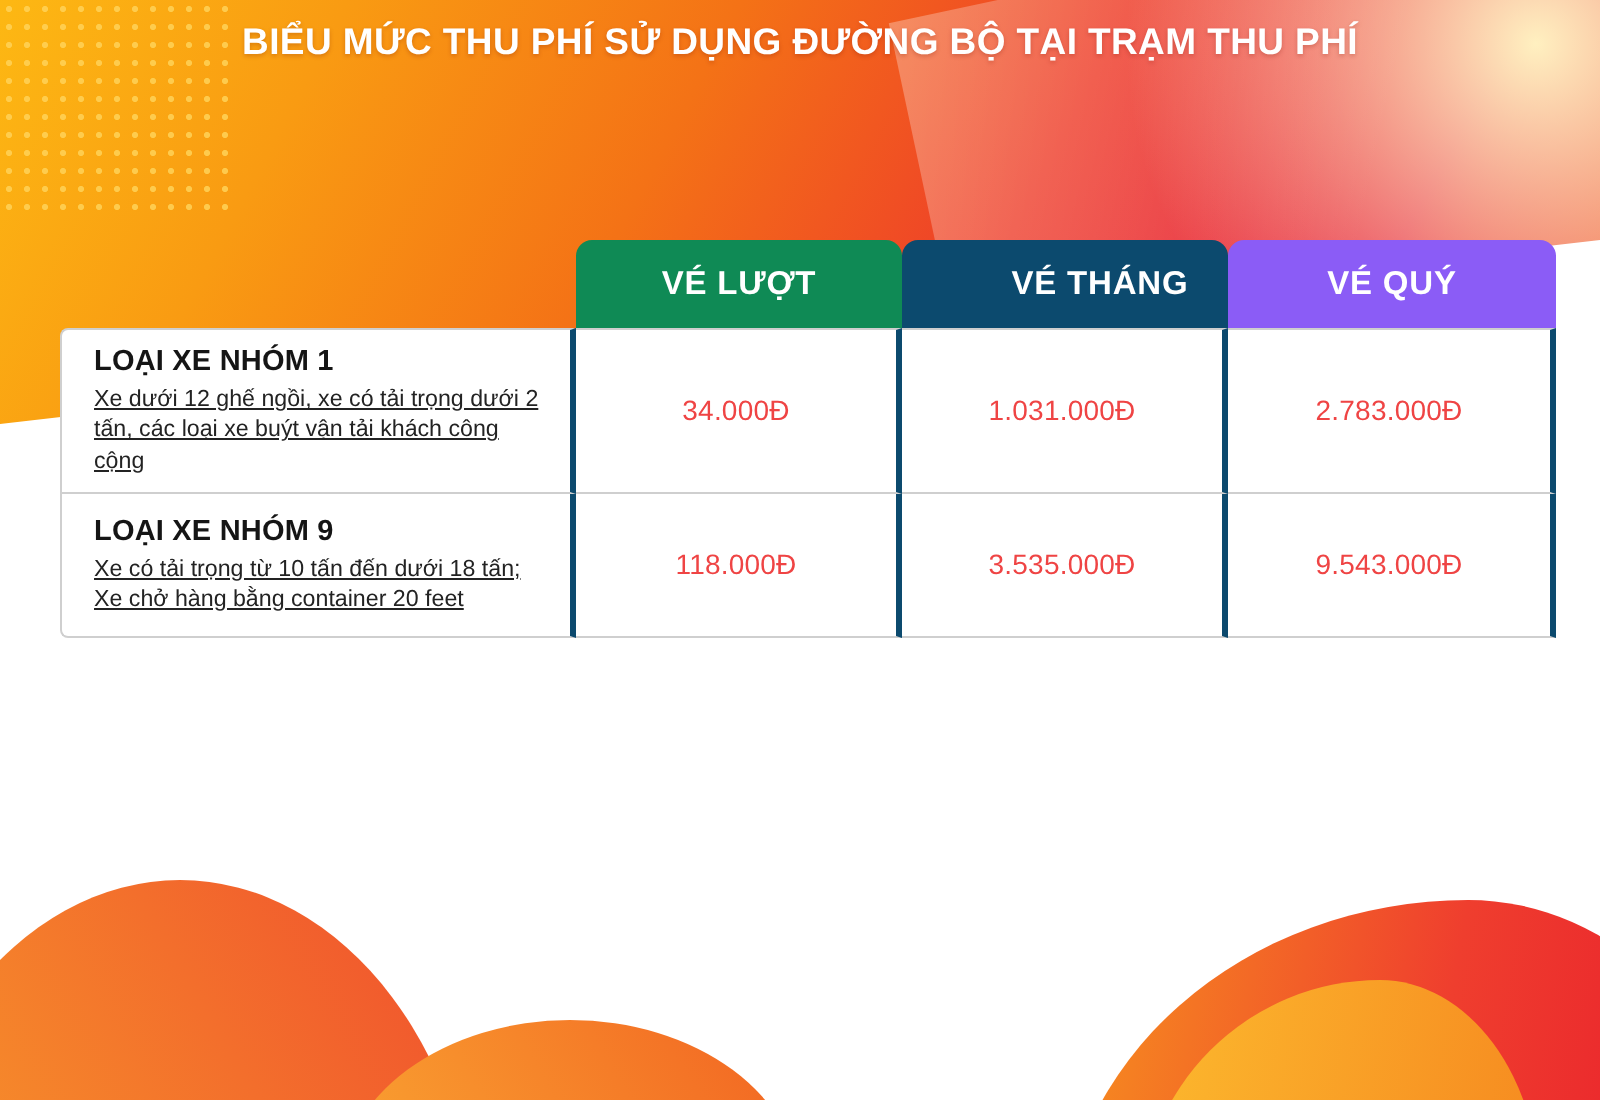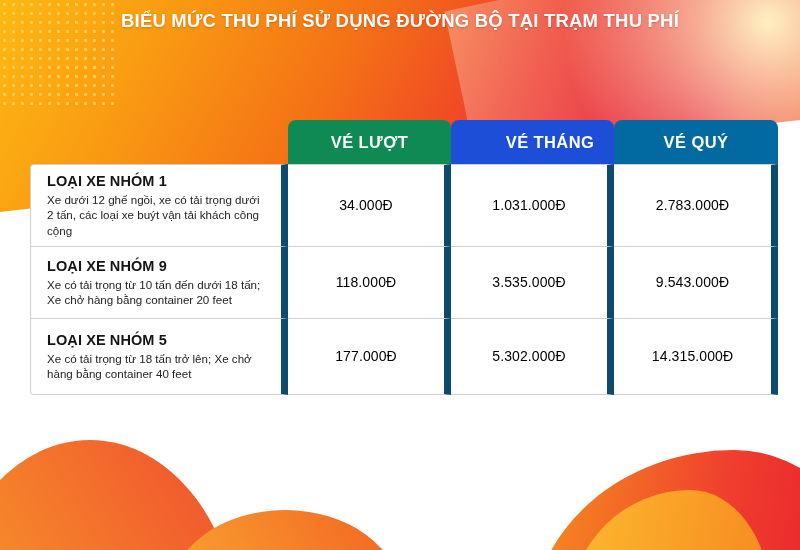--- a/index.html
+++ b/index.html
@@ -102,47 +102,47 @@
   table.fee col.c2 { width: 163px; }
   table.fee col.c3 { width: 164px; }
 
   thead th {
     height: 44px; color: #fff; font-size: 16.5px; font-weight: bold;
     letter-spacing: .4px; vertical-align: middle; text-align: center;
     position: relative;
   }
   th.spacer { background: transparent; }
   th.h-luot   { background: #0f8a55; border-radius: 8px 8px 0 0; }
-  th.h-thang  { background: #1d4ed8; border-radius: 8px 8px 0 0; padding-left: 35px; }
-  th.h-quy    { background: #0369a1; border-radius: 8px 8px 0 0; }
+  th.h-thang  { background: #0c4a6e; border-radius: 8px 8px 0 0; padding-left: 35px; }
+  th.h-quy    { background: #8b5cf6; border-radius: 8px 8px 0 0; }
 
   tbody td {
     background: #fff;
     border-bottom: 1px solid #cfcfcf;
-    border-right: 7px solid #0c4a6e;
+    border-right: 3px solid #0c4a6e;
     vertical-align: middle;
     height: 72px;
   }
   tbody tr td:first-child {
     border-left: 1px solid #cfcfcf;
     padding: 8px 14px 8px 16px;
   }
   tbody tr:first-child td { border-top: 1px solid #cfcfcf; }
   tbody tr:first-child td:first-child { border-top-left-radius: 4px; }
   tbody tr:last-child td:first-child { border-bottom-left-radius: 4px; }
 
   .grp-title {
     font-size: 14.5px; font-weight: bold; color: #151515; letter-spacing: .1px;
     margin-bottom: 3px;
   }
   .grp-desc {
-    font-size: 11.6px; color: #232323; line-height: 1.32;
+    font-size: 11.6px; color: #232323; line-height: 1.32; text-decoration: underline;
   }
   td.price {
-    text-align: center; font-size: 14px; color: #000000; letter-spacing: .1px;
+    text-align: center; font-size: 14px; color: #ef4444; letter-spacing: .1px;
   }
   tbody tr:first-child td { height: 78px; }
   tbody tr:nth-child(3) td { height: 76px; }
 </style>
 </head>
 <body>
 
 <div class="bg"></div>
 <div class="dots"></div>
 <div class="sheen"></div>
@@ -184,24 +184,15 @@
       </tr>
       <tr>
         <td>
           <div class="grp-title">LOẠI XE NHÓM 9</div>
           <div class="grp-desc">Xe có tải trọng từ 10 tấn đến dưới 18 tấn; Xe chở hàng bằng container 20 feet</div>
         </td>
         <td class="price">118.000Đ</td>
         <td class="price">3.535.000Đ</td>
         <td class="price">9.543.000Đ</td>
       </tr>
-      <tr>
-        <td>
-          <div class="grp-title">LOẠI XE NHÓM 5</div>
-          <div class="grp-desc">Xe có tải trọng từ 18 tấn trở lên; Xe chở hàng bằng container 40 feet</div>
-        </td>
-        <td class="price">177.000Đ</td>
-        <td class="price">5.302.000Đ</td>
-        <td class="price">14.315.000Đ</td>
-      </tr>
     </tbody>
   </table>
 </div>
 
 </body></html>

